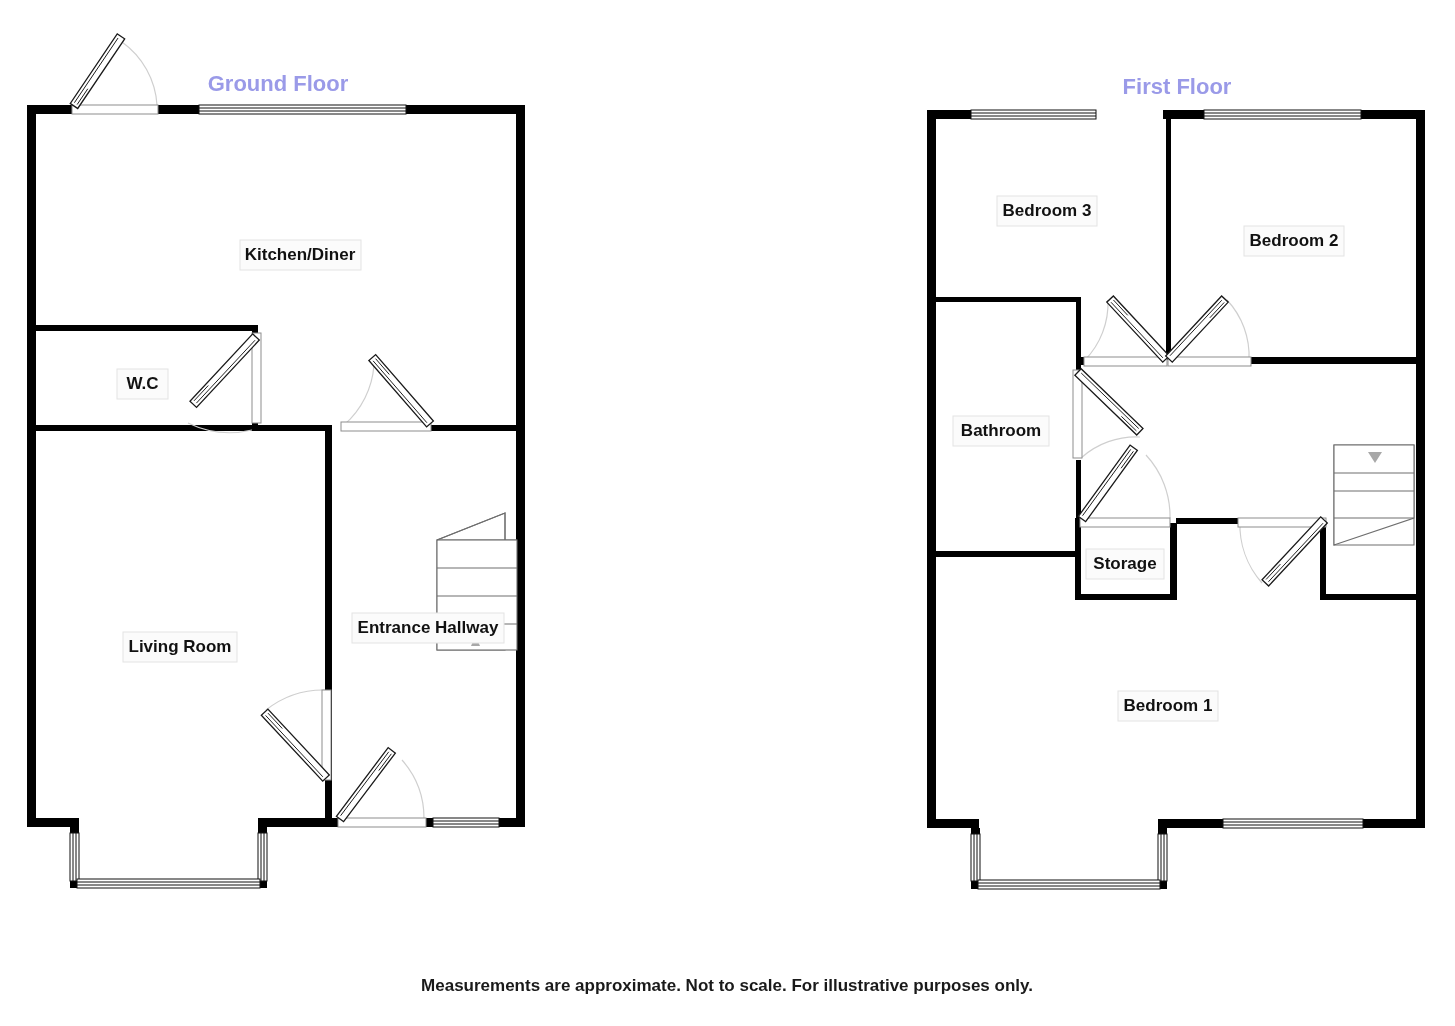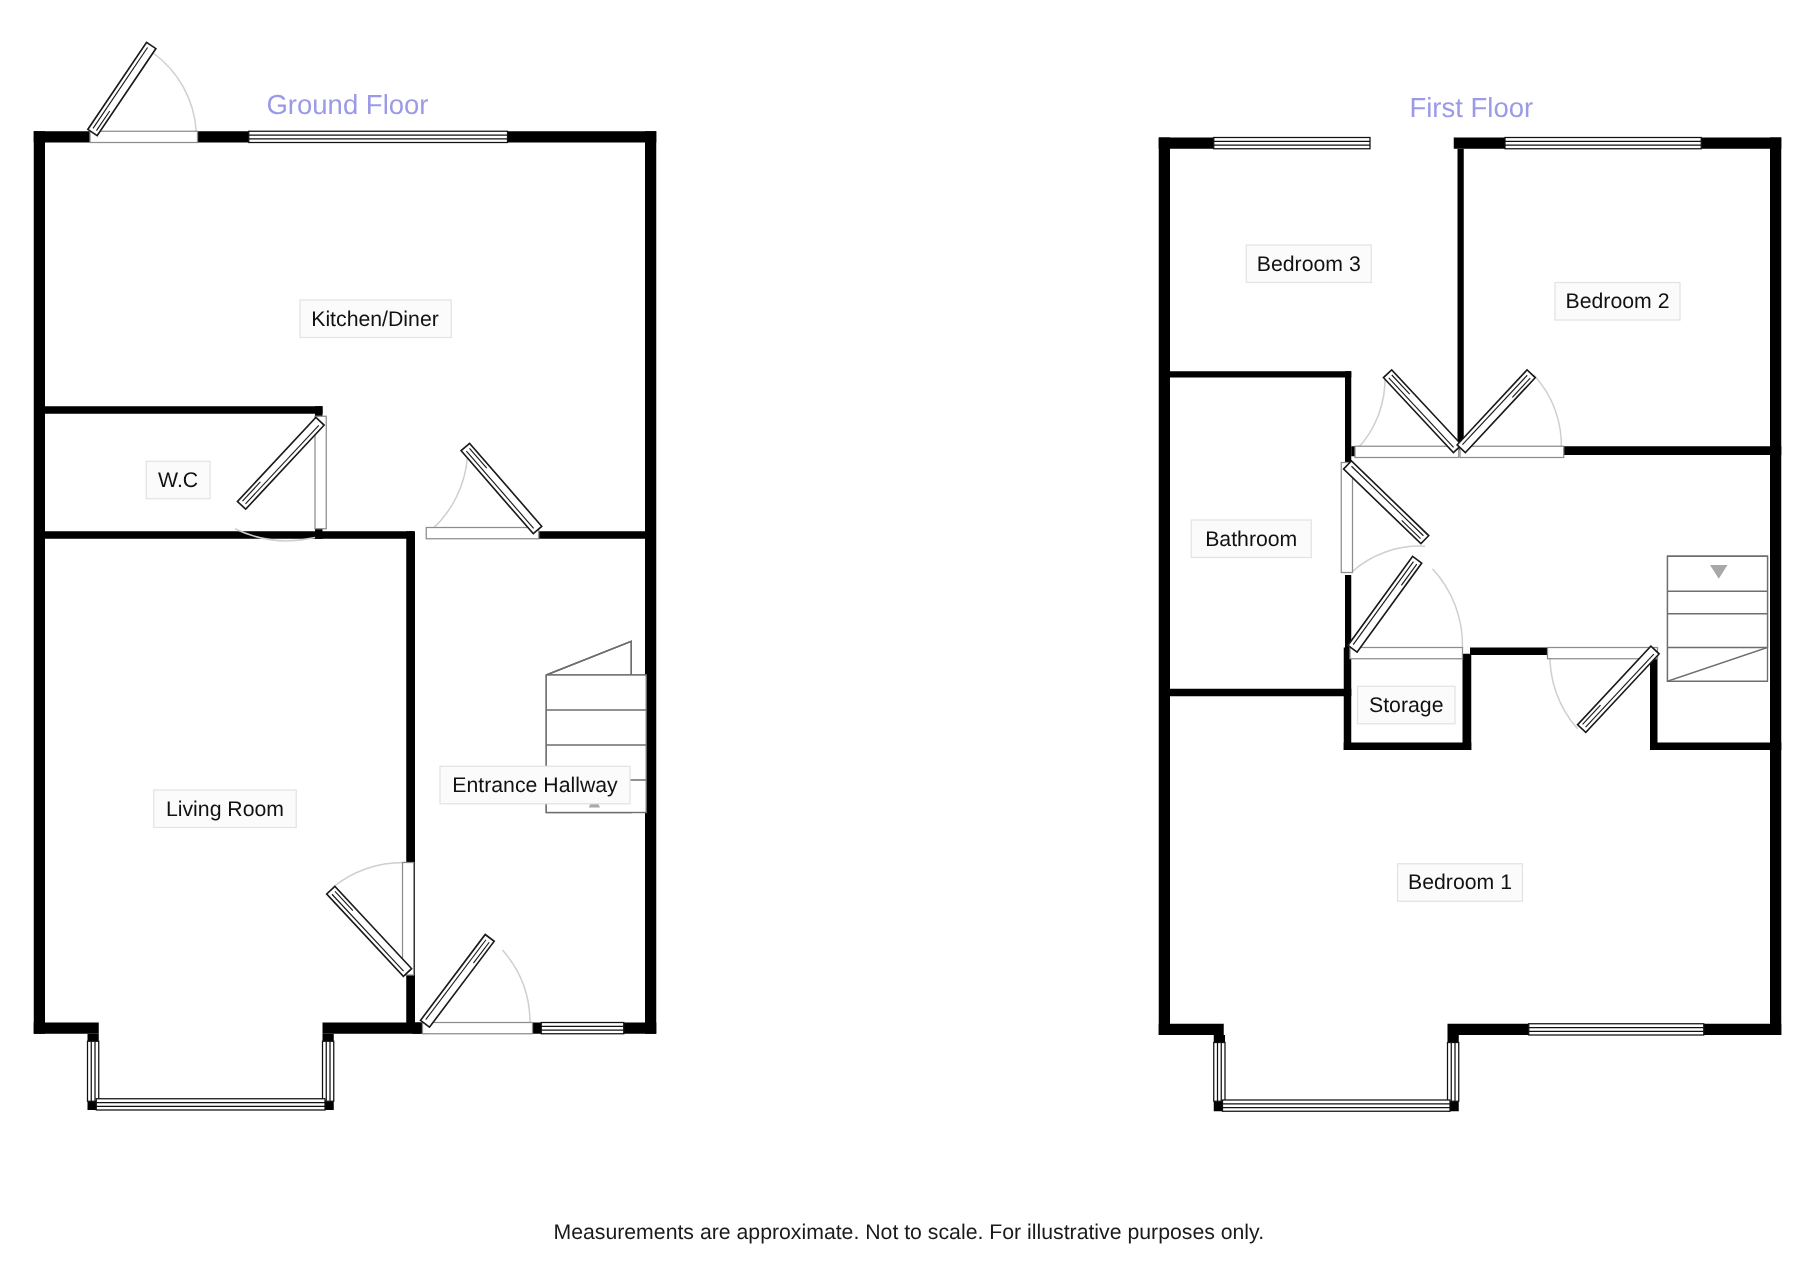--- a/index.html
+++ b/index.html
@@ -13,20 +13,21 @@
     font-family: "Liberation Sans", sans-serif;
     overflow: hidden;
     position: relative;
   }
   #plan-root {
     position: absolute;
     left: 0;
     top: 0;
     width: 1187px;
     height: 1026px;
+    font-weight: bold;
   }
   svg.floorplan {
     position: absolute;
     left: 0;
     top: 0;
     width: 1455px;
     height: 1026px;
     display: block;
   }
   .floor-title {

